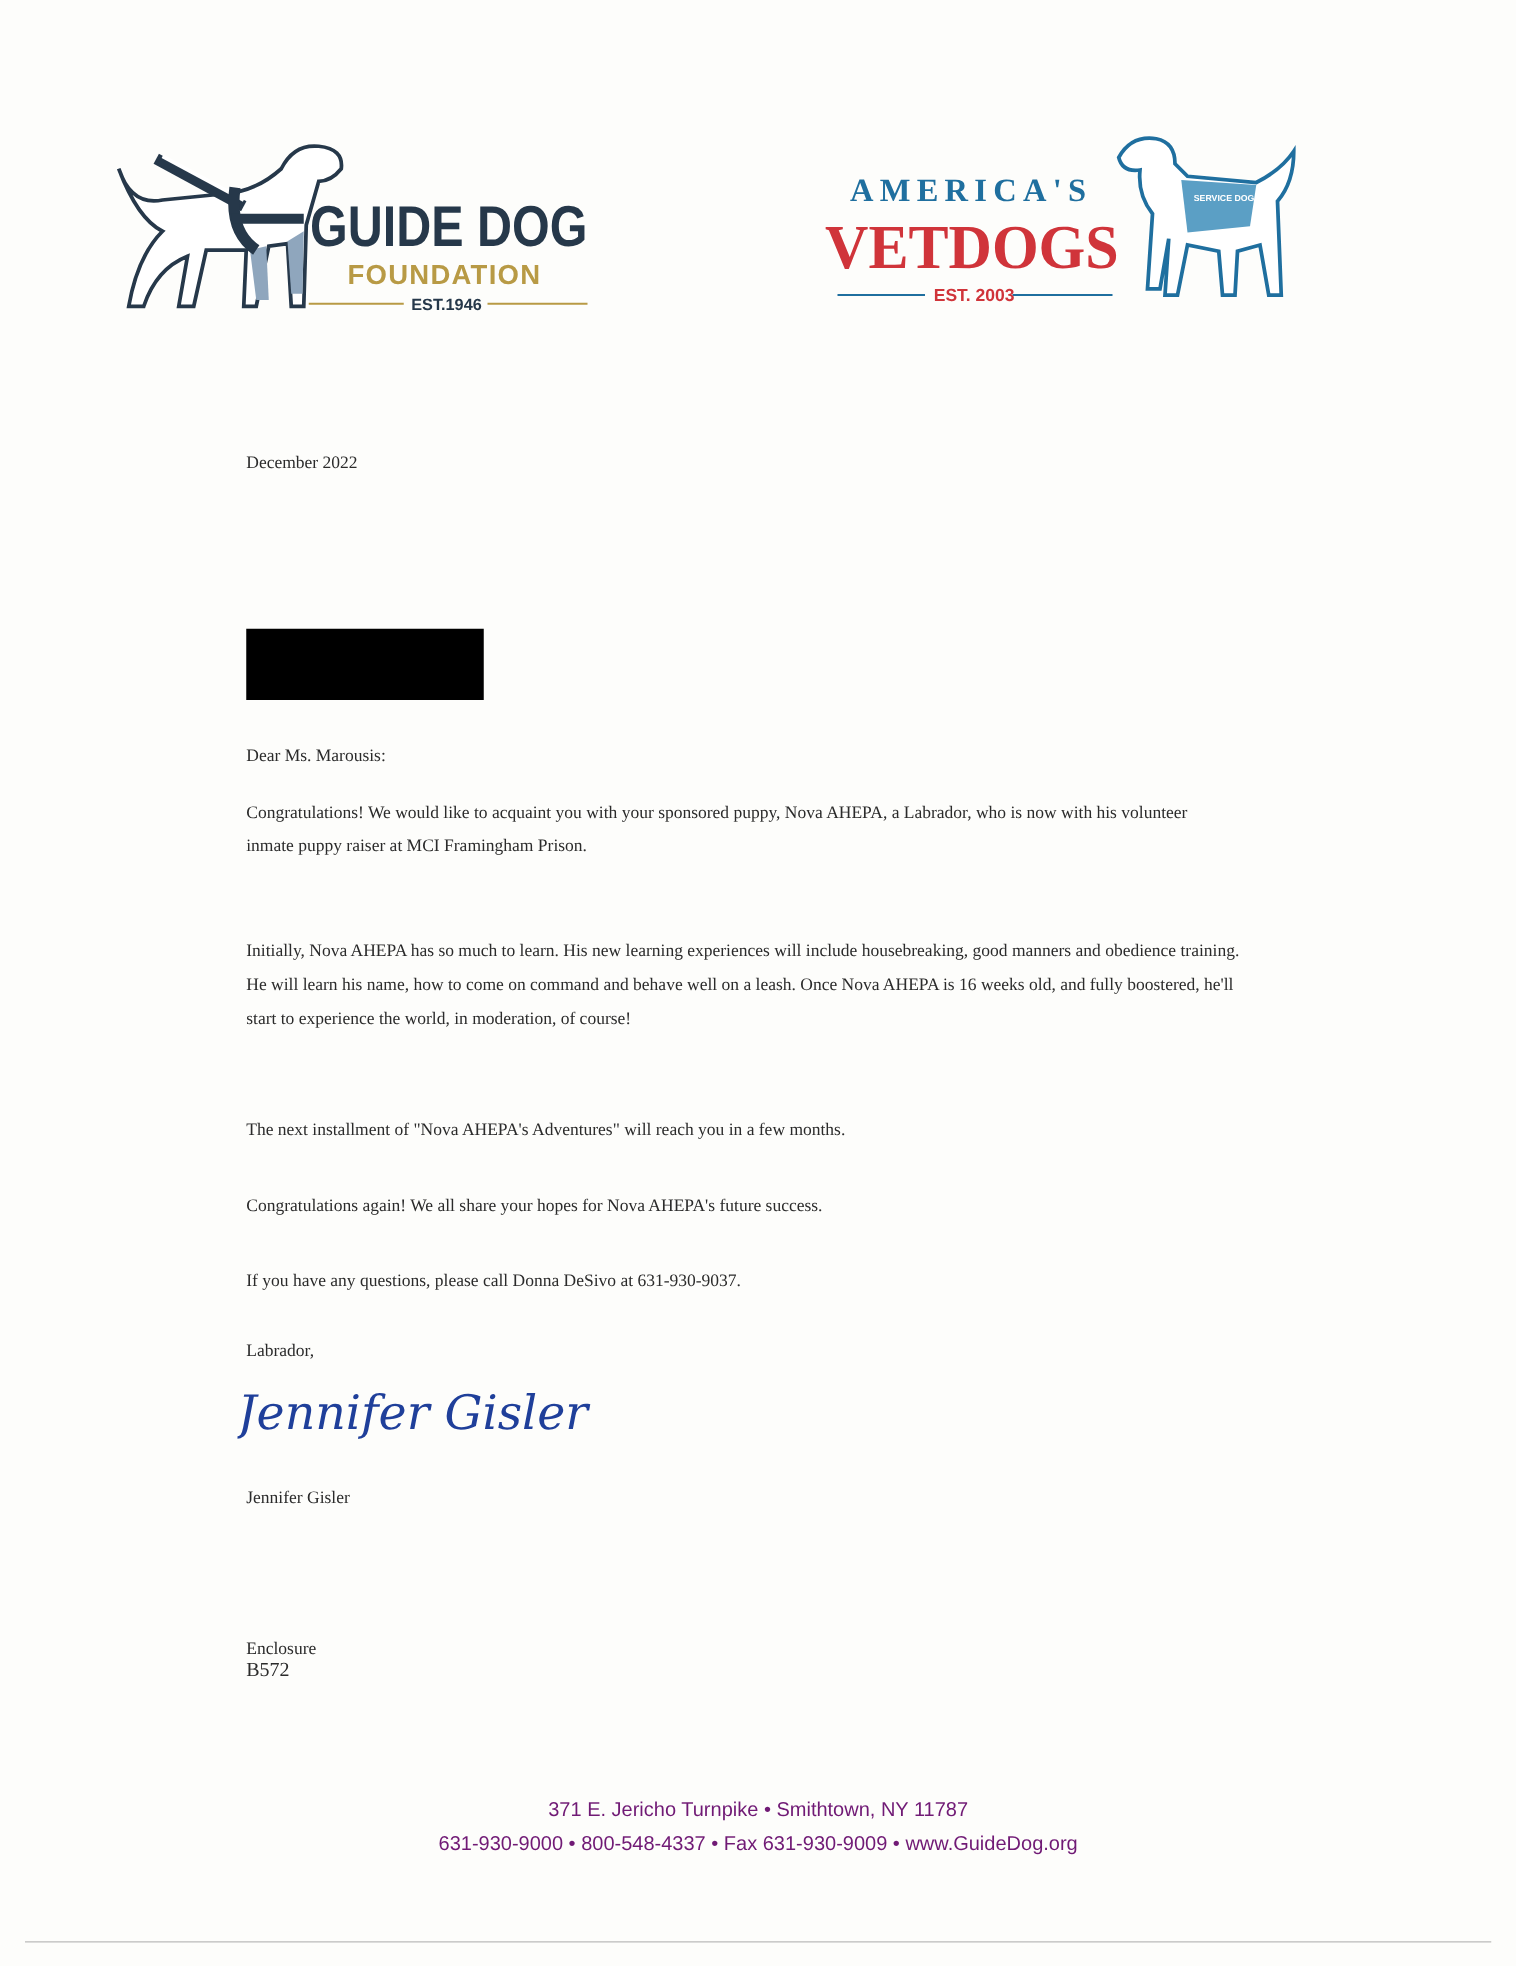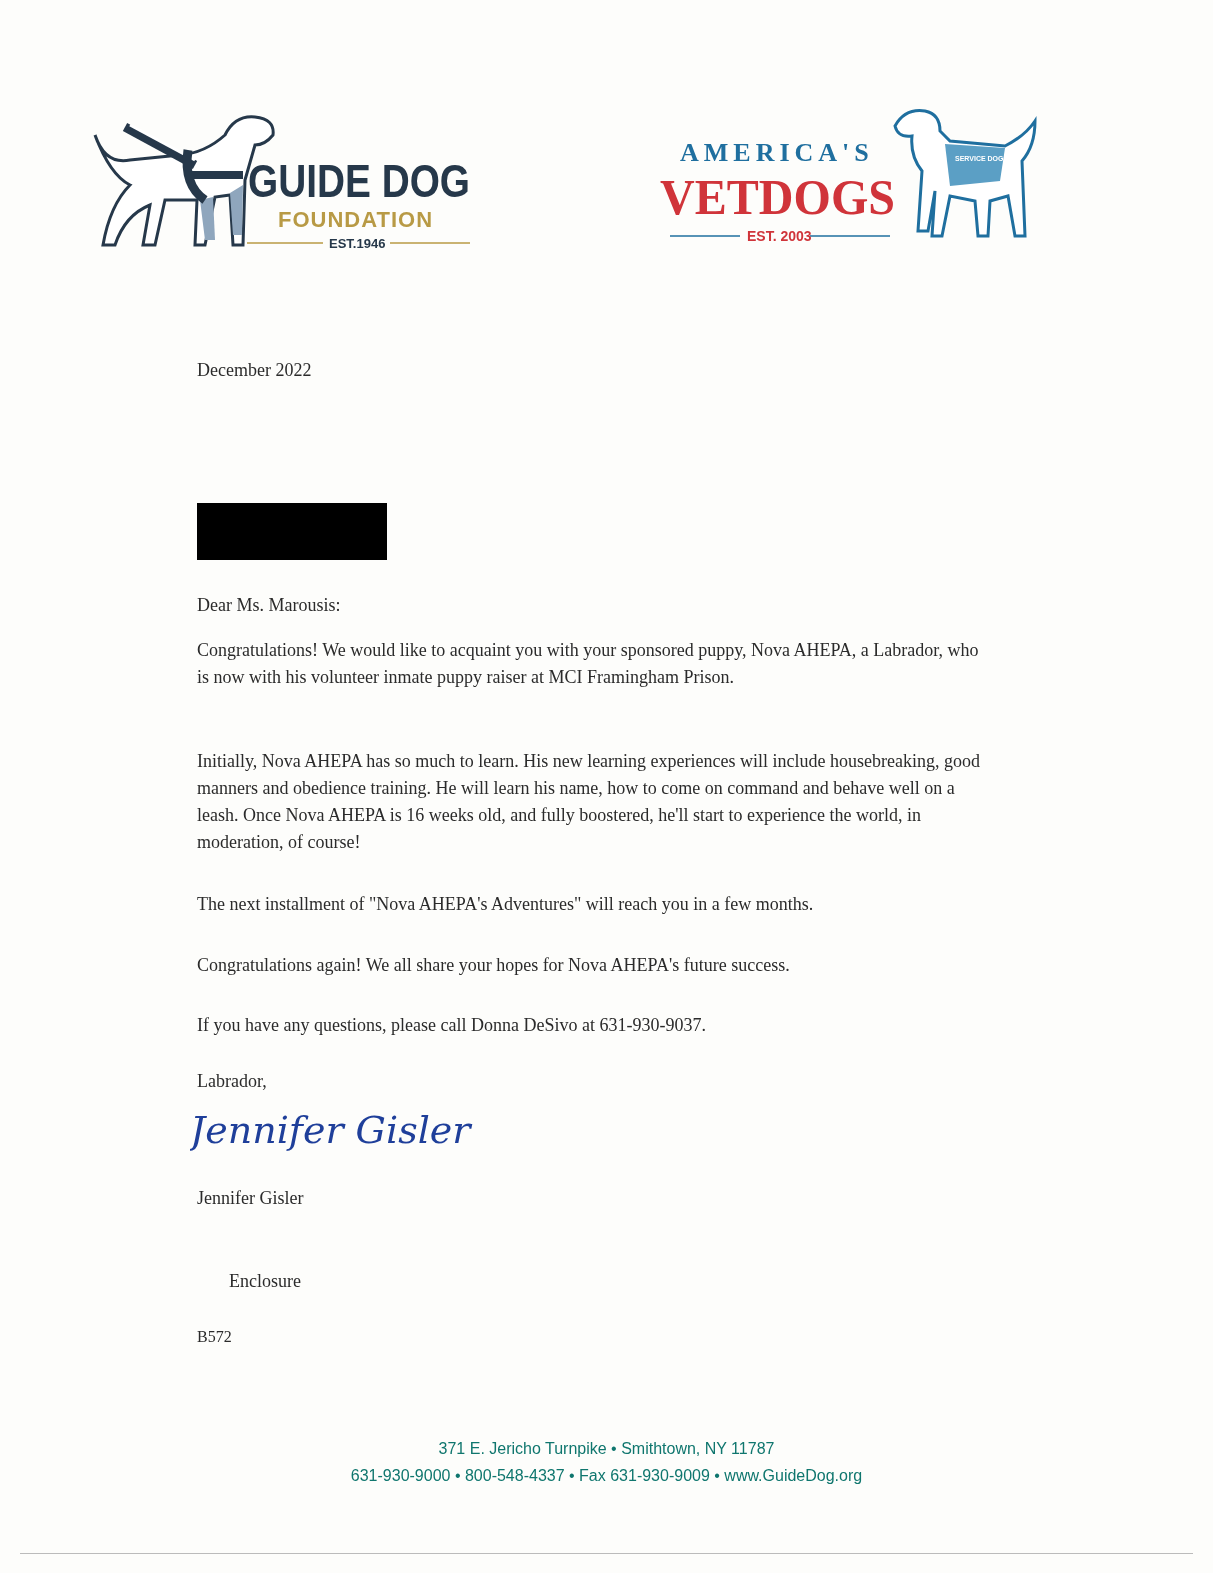--- a/index.html
+++ b/index.html
@@ -1,23 +1,23 @@
 <!DOCTYPE html>
 <html><head>
 <meta charset="utf-8">
 <style>
   html,body{margin:0;padding:0;background:#fdfdfb;}
   body{width:1213px;height:1573px;position:relative;overflow:hidden;font-family:"Liberation Serif",serif;color:#2b2b2b;}
   .logo{position:absolute;}
   #gdf{left:85px;top:105px;width:390px;height:150px;}
   #vd{left:650px;top:96px;width:400px;height:155px;}
-  .body-text{position:absolute;left:197px;width:800px;font-size:18px;line-height:27px;}
+  .body-text{position:absolute;left:197px;width:800px;font-size:14px;line-height:27px;}
   #redact{position:absolute;left:197px;top:503px;width:190px;height:57px;background:#000;}
   #sig{position:absolute;left:190px;top:1095px;}
-  .footer{position:absolute;left:0;width:1213px;text-align:center;font-family:"Liberation Sans",sans-serif;color:#0f766e;font-size:16px;}
+  .footer{position:absolute;left:0;width:1213px;text-align:center;font-family:"Liberation Sans",sans-serif;color:#701a75;font-size:16px;}
   #bottom-line{position:absolute;left:20px;right:20px;top:1553px;height:1px;background:#bbb;}
 </style>
 </head>
 <body>
 
 <div class="logo" id="gdf">
   <svg width="390" height="150" viewBox="0 0 390 150">
 
     <path d="M10 30 Q20 60 45 55 L95 50 Q120 48 140 30 Q150 10 170 12 Q190 14 188 30 Q180 40 170 40 L160 75 L158 140 L148 140 L145 90 L130 92 L120 140 L110 140 L112 95 L80 95 L70 140 L58 140 L65 100 Q40 110 30 140 L18 140 Q25 100 45 80 Q25 70 10 30 Z" fill="#fff" stroke="#26384a" stroke-width="3"></path>
     <path d="M115 95 L128 92 L130 135 L120 135 Z" fill="#8fa6bd"></path>
@@ -69,18 +69,18 @@
 <div id="sig">
   <svg width="360" height="70" viewBox="0 0 360 70">
     <text x="0" y="48" font-family="DejaVu Serif, serif" font-style="italic" font-size="38" fill="#1f3f9a">Jennifer Gisler</text>
   </svg>
 </div>
 
 <div class="body-text" style="top:1185px;">
   <div>Jennifer Gisler</div>
 </div>
 
-<div class="body-text" style="top:1268px;margin-left:32px;">Enclosure</div>
+<div class="body-text" style="top:1306px;">Enclosure</div>
 <div class="body-text" style="top:1323px;font-size:16px;">B572</div>
 
 <div class="footer" style="top:1440px;">371 E. Jericho Turnpike • Smithtown, NY  11787</div>
 <div class="footer" style="top:1467px;">631-930-9000 • 800-548-4337 • Fax 631-930-9009 • www.GuideDog.org</div>
 <div id="bottom-line"></div>
 
 </body></html>

